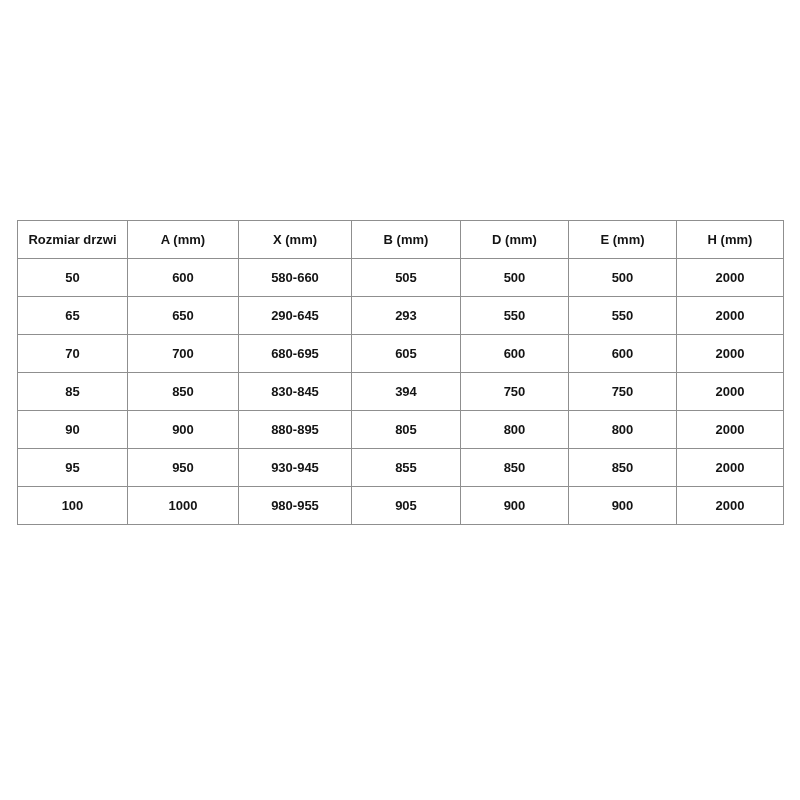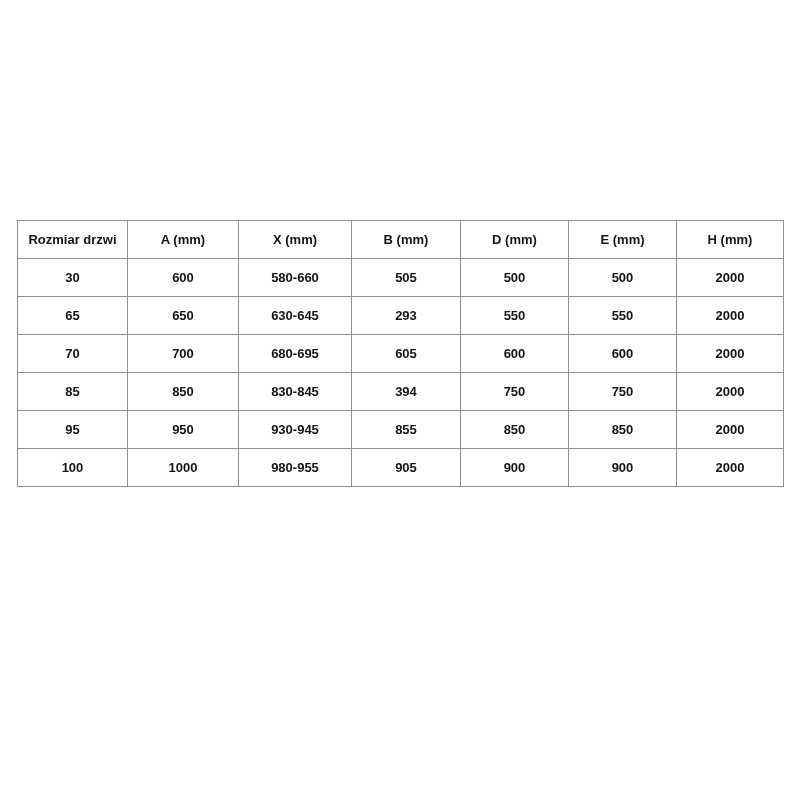--- a/index.html
+++ b/index.html
@@ -74,32 +74,32 @@
         <th>A (mm)</th>
         <th>X (mm)</th>
         <th>B (mm)</th>
         <th>D (mm)</th>
         <th>E (mm)</th>
         <th>H (mm)</th>
       </tr>
     </thead>
     <tbody>
       <tr>
-        <td>30</td>
+        <td>50</td>
         <td>600</td>
         <td>580-660</td>
         <td>505</td>
         <td>500</td>
         <td>500</td>
         <td>2000</td>
       </tr>
       <tr>
         <td>65</td>
         <td>650</td>
-        <td>630-645</td>
+        <td>290-645</td>
         <td>293</td>
         <td>550</td>
         <td>550</td>
         <td>2000</td>
       </tr>
       <tr>
         <td>70</td>
         <td>700</td>
         <td>680-695</td>
         <td>605</td>
@@ -107,20 +107,29 @@
         <td>600</td>
         <td>2000</td>
       </tr>
       <tr>
         <td>85</td>
         <td>850</td>
         <td>830-845</td>
         <td>394</td>
         <td>750</td>
         <td>750</td>
+        <td>2000</td>
+      </tr>
+      <tr>
+        <td>90</td>
+        <td>900</td>
+        <td>880-895</td>
+        <td>805</td>
+        <td>800</td>
+        <td>800</td>
         <td>2000</td>
       </tr>
       <tr>
         <td>95</td>
         <td>950</td>
         <td>930-945</td>
         <td>855</td>
         <td>850</td>
         <td>850</td>
         <td>2000</td>

